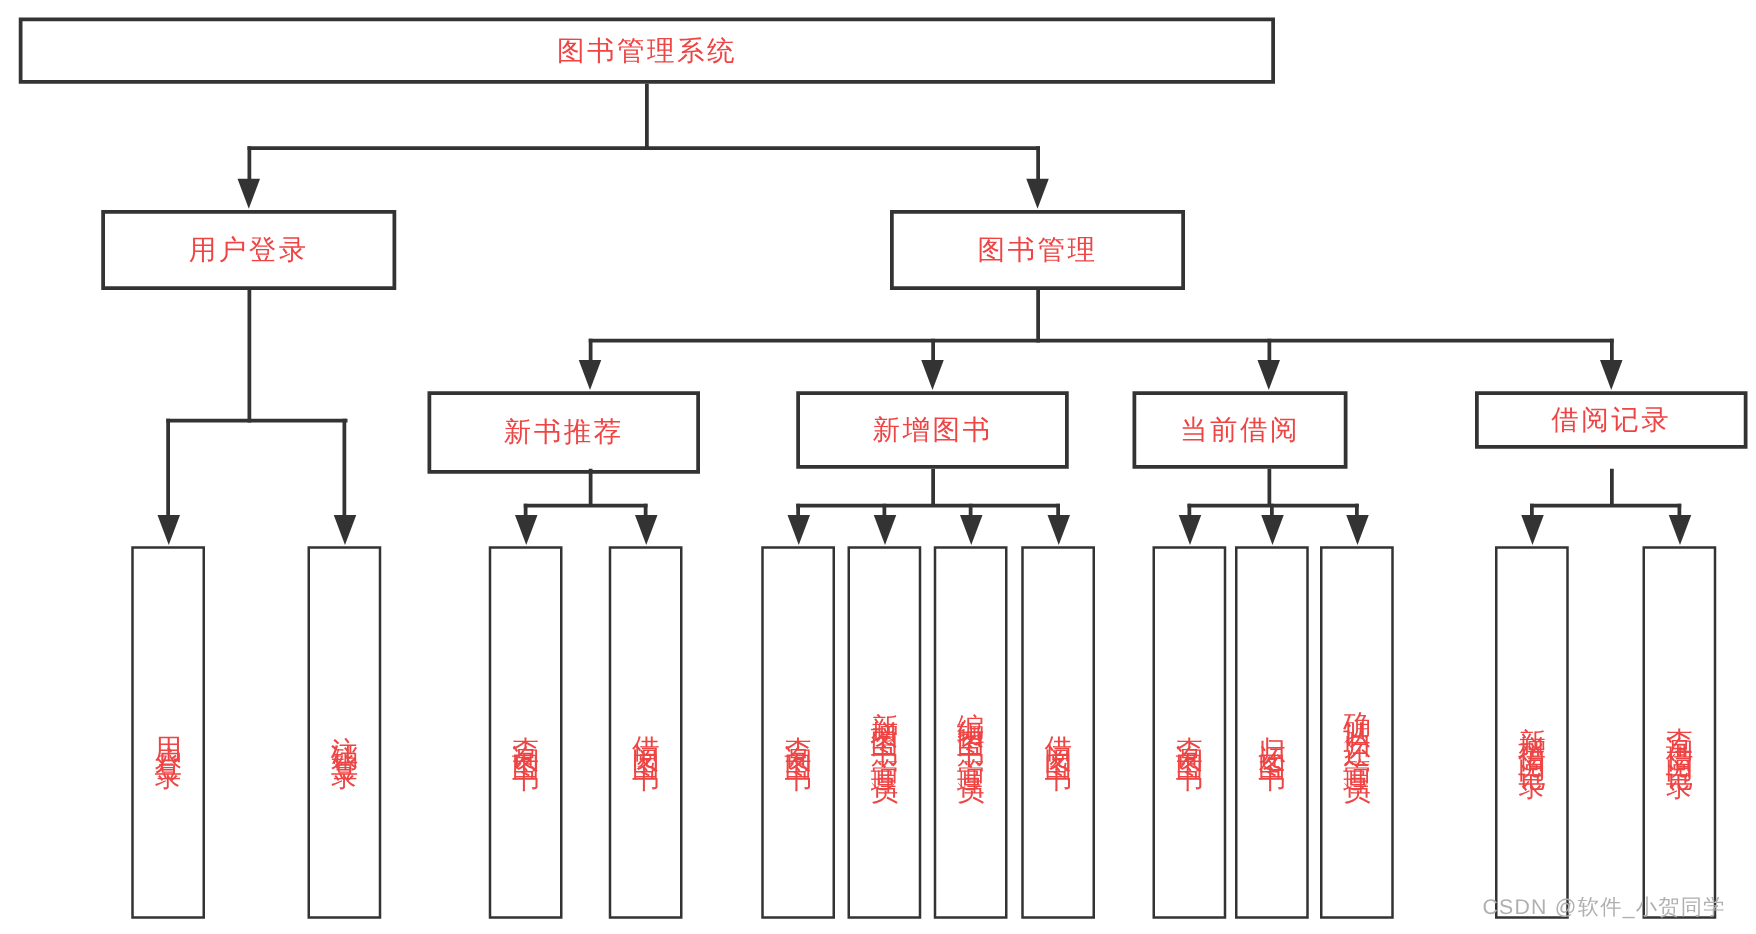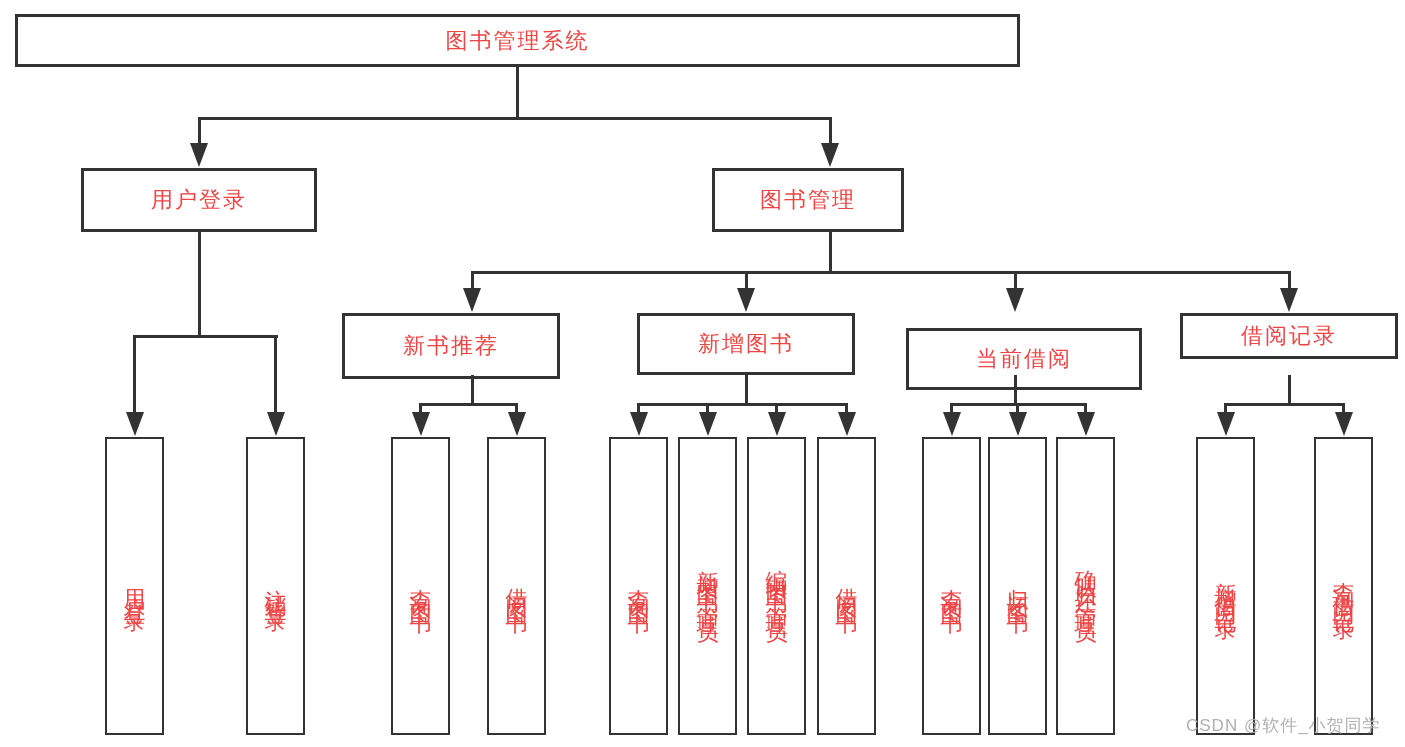--- a/index.html
+++ b/index.html
@@ -40,21 +40,21 @@
   <div class="box" style="left:15px;top:14px;width:1005px;height:53px">图书管理系统</div>
 
   <div class="vl" style="left:516px;top:67px;height:52px"></div>
   <div class="hl" style="left:198px;top:117px;width:634px"></div>
   <div class="vl" style="left:198px;top:117px;height:28px"></div>
   <div class="ar" style="left:190px;top:143px"></div>
   <div class="vl" style="left:829px;top:117px;height:28px"></div>
   <div class="ar" style="left:821px;top:143px"></div>
 
   <div class="box" style="left:81px;top:168px;width:236px;height:64px">用户登录</div>
-  <div class="box" style="left:712px;top:168px;width:192px;height:64px">图书管理</div>
+  <div class="box" style="left:712px;top:168px;width:236px;height:64px">图书管理</div>
 
   <div class="vl" style="left:198px;top:232px;height:106px"></div>
   <div class="hl" style="left:133px;top:335px;width:145px"></div>
   <div class="vl" style="left:133px;top:335px;height:78px"></div>
   <div class="ar" style="left:126px;top:412px"></div>
   <div class="vl" style="left:274px;top:335px;height:78px"></div>
   <div class="ar" style="left:267px;top:412px"></div>
 
   <div class="vl" style="left:829px;top:232px;height:42px"></div>
   <div class="hl" style="left:471px;top:271px;width:820px"></div>
@@ -62,21 +62,21 @@
   <div class="ar" style="left:463px;top:288px"></div>
   <div class="vl" style="left:745px;top:271px;height:18px"></div>
   <div class="ar" style="left:737px;top:288px"></div>
   <div class="vl" style="left:1014px;top:271px;height:18px"></div>
   <div class="ar" style="left:1006px;top:288px"></div>
   <div class="vl" style="left:1288px;top:271px;height:18px"></div>
   <div class="ar" style="left:1280px;top:288px"></div>
 
   <div class="box" style="left:342px;top:313px;width:218px;height:66px">新书推荐</div>
   <div class="box" style="left:637px;top:313px;width:218px;height:62px">新增图书</div>
-  <div class="box" style="left:906px;top:328px;width:236px;height:62px">当前借阅</div>
+  <div class="box" style="left:906px;top:313px;width:172px;height:62px">当前借阅</div>
   <div class="box" style="left:1180px;top:313px;width:218px;height:46px">借阅记录</div>
 
   <div class="vl" style="left:471px;top:375px;height:30px"></div>
   <div class="hl" style="left:419px;top:403px;width:99px"></div>
   <div class="vl" style="left:419px;top:403px;height:10px"></div>
   <div class="ar" style="left:412px;top:412px"></div>
   <div class="vl" style="left:515px;top:403px;height:10px"></div>
   <div class="ar" style="left:508px;top:412px"></div>
 
   <div class="vl" style="left:745px;top:375px;height:30px"></div>

